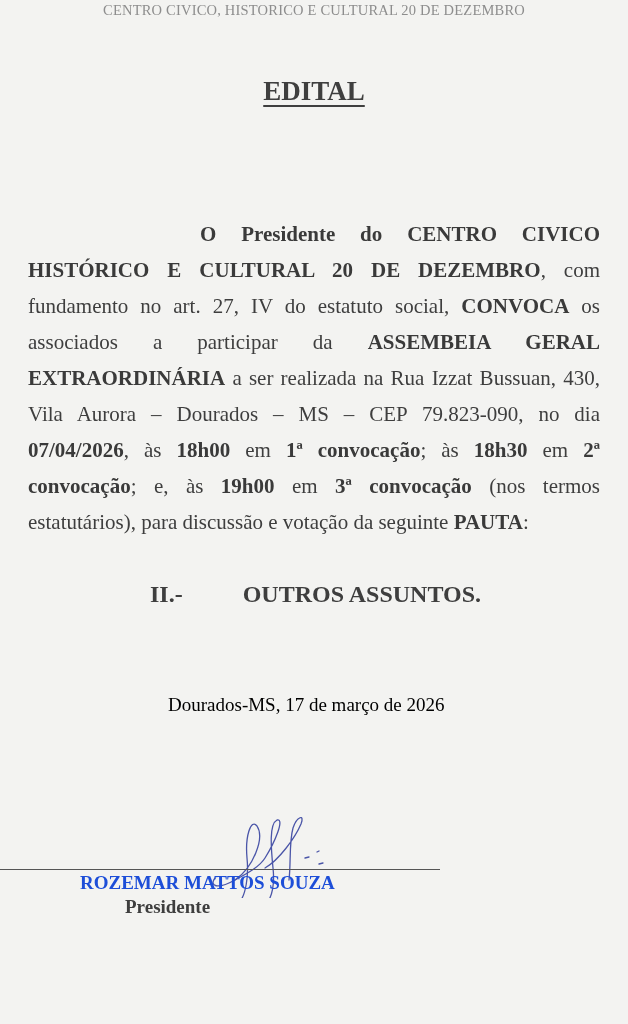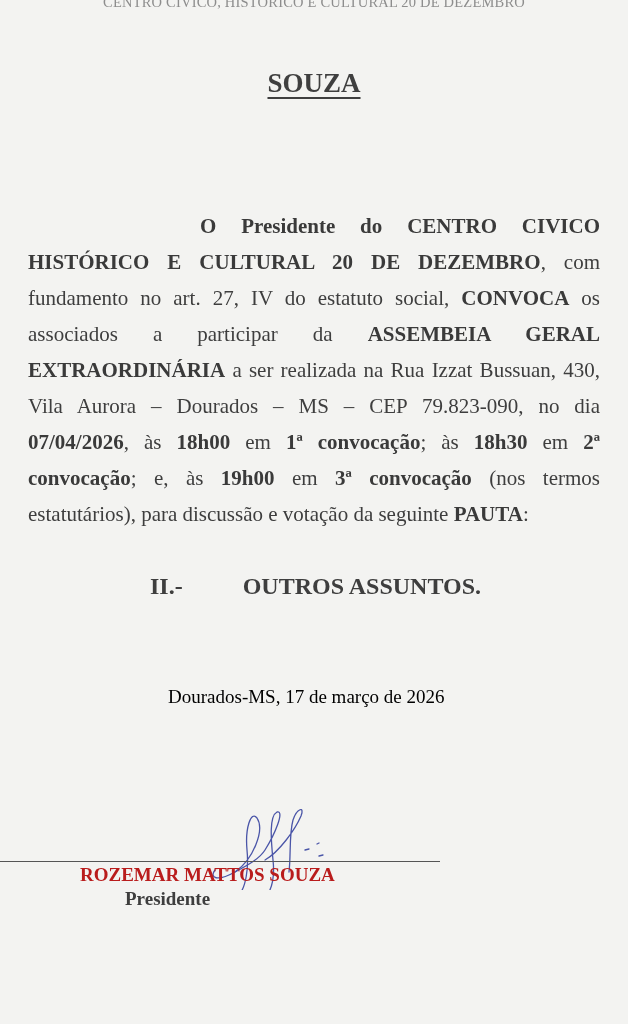--- a/index.html
+++ b/index.html
@@ -3,21 +3,21 @@
   <meta charset="utf-8">
   <style>
     html, body { margin: 0; padding: 0; }
     body {
       width: 628px; height: 1024px; overflow: hidden;
       background: #f3f3f1;
       font-family: "Liberation Serif", serif;
       color: #3a3a3a;
       position: relative;
     }
-    .page { position: absolute; inset: 0; }
+    .page { position: absolute; inset: 0; margin-top: 8px; }
     .header-line {
       position: absolute; top: -6px; left: 0; width: 628px;
       text-align: center; font-size: 14.5px; color: #8d8d8d; letter-spacing: 0.2px;
       white-space: nowrap;
     }
     .title {
       position: absolute; top: 68px; left: 0; width: 628px; text-align: center;
       font-weight: bold; font-size: 27px; text-decoration: underline;
       text-decoration-thickness: 2px; text-underline-offset: 5px; color: #3f3f3f;
     }
@@ -39,33 +39,33 @@
     }
     .agenda2 .sp2 { display: inline-block; width: 60px; }
     .date-line {
       position: absolute; left: 168px; top: 686px; font-size: 19px; color: #000000; white-space: nowrap;
     }
     .sig-svg { position: absolute; left: 205px; top: 800px; }
     .sig-line {
       position: absolute; left: 0; top: 861px; width: 440px; height: 1px; background: #555;
     }
     .signer-name {
-      position: absolute; left: 80px; top: 864px; font-size: 19px; font-weight: bold; color: #b91c1c; white-space: nowrap; text-align: center;
+      position: absolute; left: 80px; top: 864px; font-size: 19px; font-weight: bold; color: #1d4ed8; white-space: nowrap; text-align: center;
     }
     .signer-role {
       position: absolute; left: 125px; top: 888px; font-size: 19px; font-weight: bold; color: #3e3e3e; white-space: nowrap;
     }
   </style>
 </head>
 <body>
 
 <div class="page">
   <div class="header-line">CENTRO CIVICO, HISTORICO E CULTURAL 20 DE DEZEMBRO</div>
 
-  <div class="title">SOUZA</div>
+  <div class="title">EDITAL</div>
 
   <div class="body-text"><span class="indent"></span><b>O Presidente do CENTRO CIVICO HISTÓRICO E CULTURAL 20 DE DEZEMBRO</b><span>, com fundamento no art. 27, IV do estatuto social, </span><b>CONVOCA</b><span> os associados a participar da </span><b>ASSEMBEIA GERAL EXTRAORDINÁRIA</b><span> a ser realizada na Rua Izzat Bussuan, 430, Vila Aurora – Dourados – MS – CEP 79.823-090, no dia </span><b>07/04/2026</b><span>, às </span><b>18h00</b><span> em </span><b>1ª convocação</b><span>; às </span><b>18h30</b><span> em </span><b>2ª convocação</b><span>; e, às </span><b>19h00</b><span> em </span><b>3ª convocação</b><span> (nos termos estatutários), para discussão e votação da seguinte </span><b>PAUTA</b><span>:</span></div>
 
 
   <div class="agenda2"><span>II.-</span><span class="sp2"></span><span>OUTROS ASSUNTOS.</span></div>
 
   <div class="date-line">Dourados-MS, 17 de março de 2026</div>
 
   <svg class="sig-svg" width="130" height="90" viewBox="0 0 130 90">
     <g fill="none" stroke="#4a55a8" stroke-width="1.3" stroke-linecap="round">

